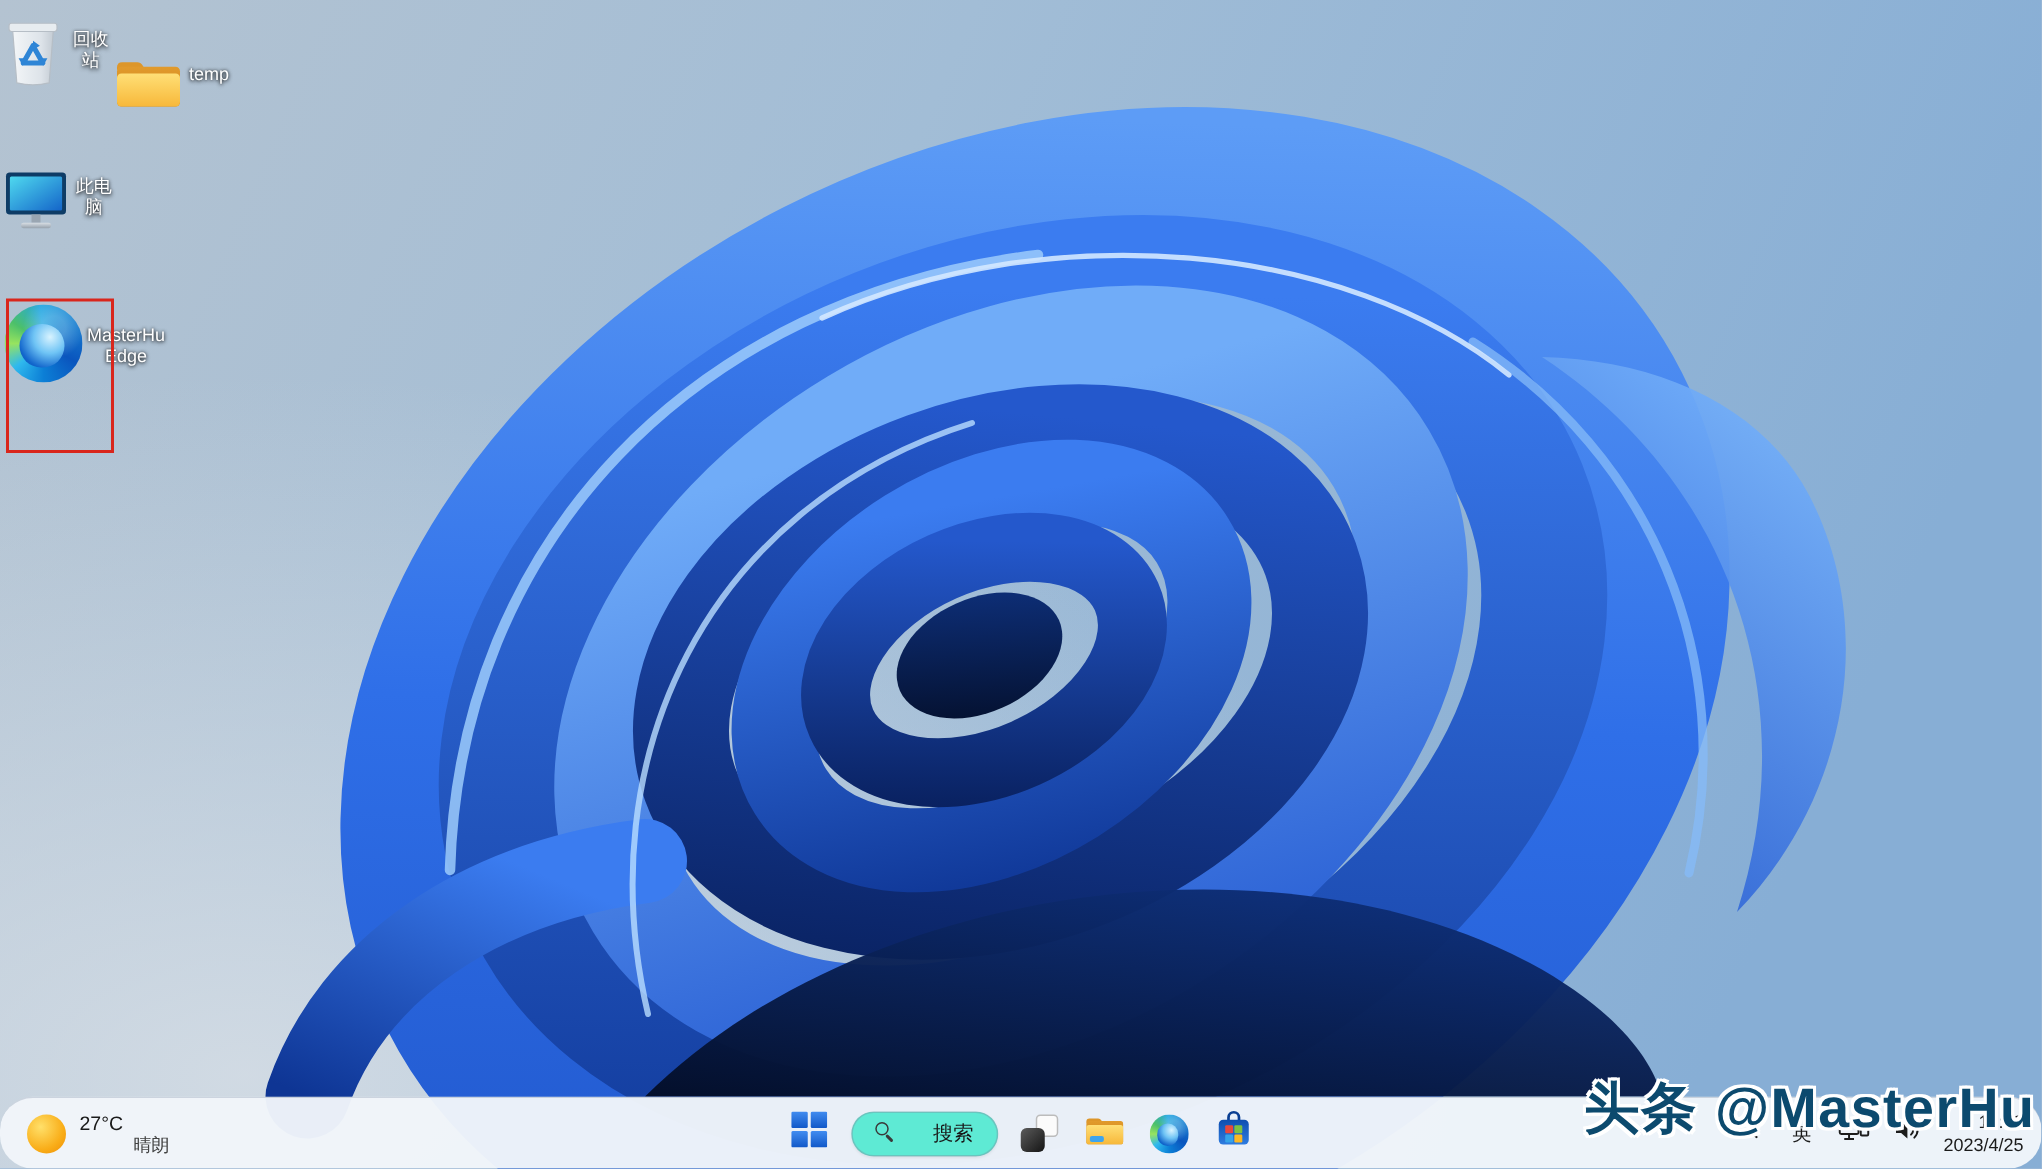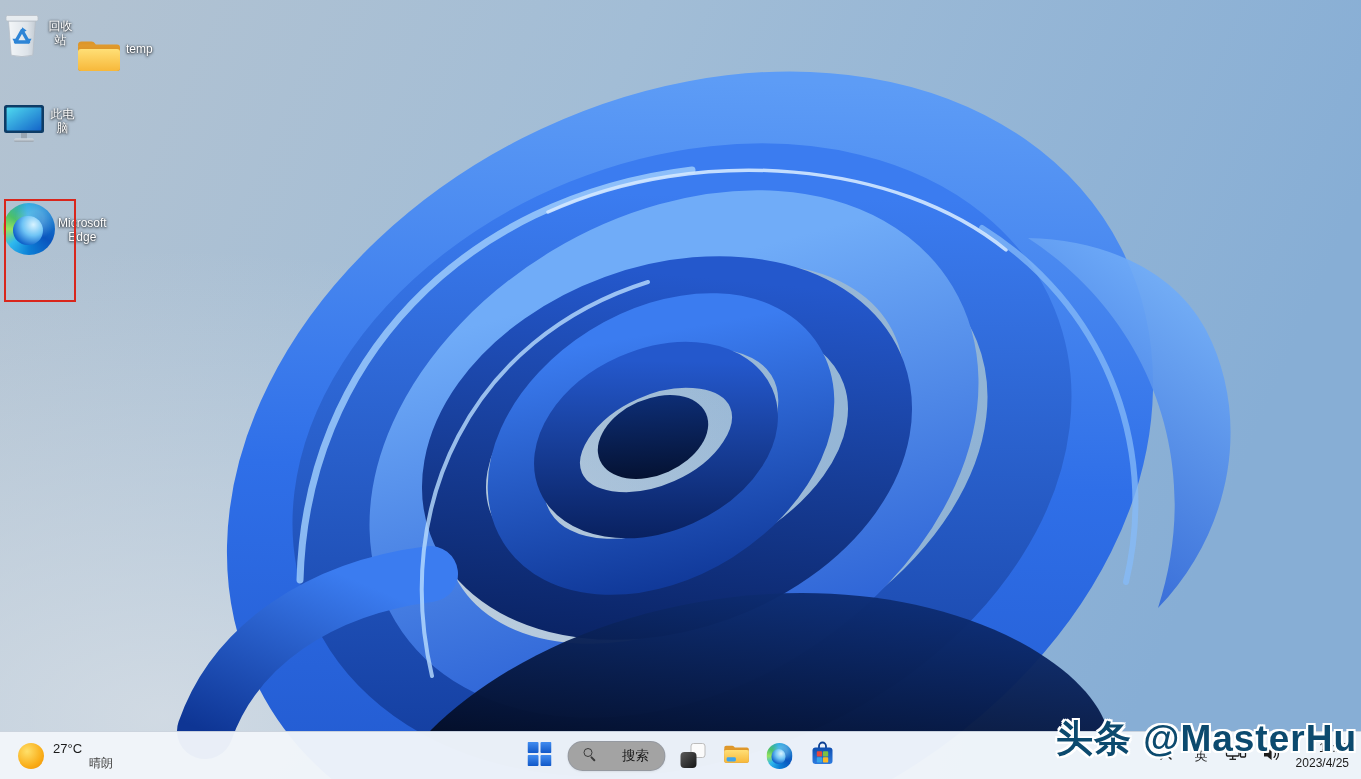--- a/index.html
+++ b/index.html
@@ -42,39 +42,40 @@
     border-radius:50%;
     background:radial-gradient(circle at 68% 30%, #d8f3ff 0%, #6fc4f5 38%, #1266cc 74%, #0a47a8 100%);
   }
 
   
   .taskbar{
     position:absolute;left:0;right:0;bottom:0;height:48px;z-index:5;
     background:rgba(241,245,250,.97);
     border-top:1px solid rgba(110,130,155,.28);
     box-sizing:border-box;
+    border-radius:22px;
   }
   .weather{
     position:absolute;left:10px;top:0;height:100%;display:flex;align-items:center;
     gap:9px;padding:0 8px;border-radius:6px;cursor:pointer;
   }
   .sun{width:26px;height:26px;border-radius:50%;
     background:radial-gradient(circle at 35% 32%,#ffe06a,#f9ad18 62%,#ee8d05);}
   .weather-text{display:flex;flex-direction:column;line-height:14px;}
   .w-temp{font-size:13px;color:#1a1a1a;}
   .w-cond{font-size:12px;color:#424242;padding-left:36px;}
 
   .center-cluster{
     position:absolute;left:50%;top:0;height:100%;transform:translateX(-50%);
     display:flex;align-items:center;gap:3px;
   }
   .tb-btn{width:40px;height:40px;border-radius:6px;display:flex;align-items:center;
     justify-content:center;cursor:pointer;}
   .search-pill{
-    height:30px;width:98px;border-radius:16px;background:#a3a3a3;
+    height:30px;width:98px;border-radius:16px;background:#5eead4;
     border:1px solid rgba(125,138,155,.38);display:flex;align-items:center;
     justify-content:center;gap:24px;margin:0 5px;cursor:pointer;
     box-shadow:0 1px 2px rgba(0,0,0,.07);box-sizing:border-box;
   }
   .mag{width:15px;height:15px;position:relative;flex:0 0 auto;}
   .mag::before{content:"";position:absolute;left:0;top:0;width:9px;height:9px;
     border:1.7px solid #3a3a3a;border-radius:50%;box-sizing:border-box;}
   .mag::after{content:"";position:absolute;left:8px;top:8px;width:6px;height:1.8px;
     background:#3a3a3a;border-radius:1px;transform:rotate(45deg);transform-origin:0 0;}
   .search-label{font-size:13.5px;color:#191919;}
@@ -219,37 +220,37 @@
   <div class="icon-art">
     <svg width="48" height="38" viewBox="0 0 48 38">
       <path d="M3 9 Q3 5.5 6.5 5.5 L16.5 5.5 Q18.8 5.5 20 7.5 L21.8 10.5 L3 10.5 Z" fill="#dd9629"></path>
       <rect x="3" y="8.5" width="42" height="26.5" rx="3" fill="url(#gFoldBack)"></rect>
       <rect x="3" y="13" width="42" height="22" rx="3" fill="url(#gFoldFront)"></rect>
     </svg>
   </div>
   <div class="icon-label">temp</div>
 </div>
 
-<div class="icon-cell" style="left:1px;top:96px">
+<div class="icon-cell" style="left:1px;top:106px">
   <div class="icon-art">
     <svg width="46" height="44" viewBox="0 0 46 44">
       <rect x="3" y="3" width="40" height="28" rx="2.5" fill="#0e3c66"></rect>
       <rect x="5.6" y="5.6" width="34.8" height="22.8" rx="1" fill="url(#gScreen)"></rect>
       <rect x="20" y="31" width="6" height="5.5" fill="#9aa6b2"></rect>
       <rect x="13" y="36.5" width="20" height="3.6" rx="1.6" fill="url(#gStand)"></rect>
     </svg>
   </div>
   <div class="icon-label">此电脑</div>
 </div>
 
 <div class="icon-cell" style="left:3px;top:205px">
   <div class="icon-art">
     <span class="edge-logo" style="width:52px;height:52px"></span>
   </div>
-  <div class="icon-label">Microsoft Edge</div>
+  <div class="icon-label">MasterHu Edge</div>
 </div>
 
 <div class="sel-box"></div>
 
 <div class="taskbar">
 
   <div class="weather">
     <span class="sun"></span>
     <span class="weather-text">
       <span class="w-temp">27°C</span>

